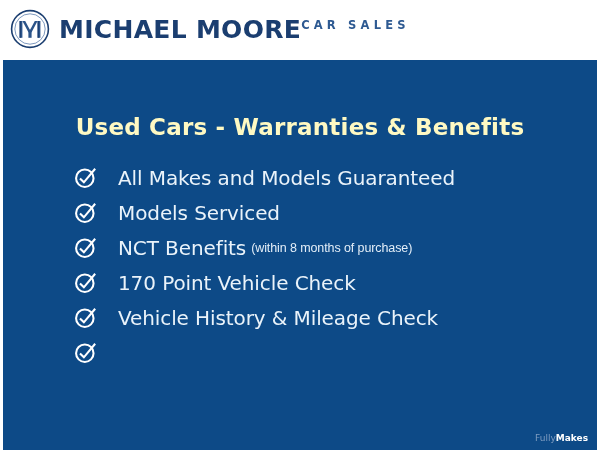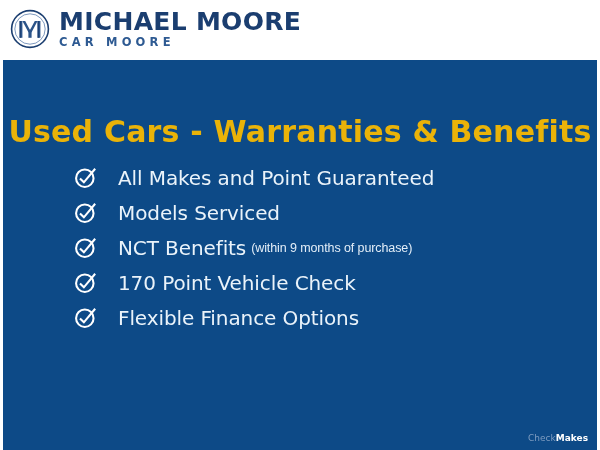--- a/index.html
+++ b/index.html
@@ -39,21 +39,21 @@
   #logo-mark {
     width: 40px;
     height: 40px;
     flex: 0 0 40px;
     display: block;
   }
 
   #logo-wordmark {
     margin-left: 9px;
     display: flex;
-    flex-direction: column;
+    flex-direction: row;
     justify-content: center;
     line-height: 1;
   }
 
   #brand-name {
     font-family: "DejaVu Sans", sans-serif;
     font-size: 25px;
     font-weight: bold;
     color: #1b3e70;
     letter-spacing: 0.3px;
@@ -83,23 +83,23 @@
     overflow: hidden;
   }
 
   #panel-title {
     position: absolute;
     left: 0;
     top: 54px;
     width: 594px;
     text-align: center;
     font-family: "DejaVu Sans", sans-serif;
-    font-size: 30px;
-    font-weight: bold;
-    color: #eab308;
+    font-size: 23px;
+    font-weight: bold;
+    color: #fef9c3;
     letter-spacing: 0.2px;
     white-space: nowrap;
   }
 
   #benefits-list {
     position: absolute;
     left: 71px;
     top: 100px;
     width: 520px;
   }
@@ -171,78 +171,85 @@
         <rect x="46" y="52" width="8" height="20"></rect>
       </g>
       <g fill="#1b3e70">
         <rect x="24" y="30" width="3" height="42"></rect>
         <rect x="69" y="30" width="3" height="42"></rect>
       </g>
     </svg>
 
     <div id="logo-wordmark">
       <div id="brand-name">MICHAEL MOORE</div>
-      <div id="brand-sub">CAR MOORE</div>
+      <div id="brand-sub">CAR SALES</div>
     </div>
 
   </div>
 
   <div id="panel">
 
     <div id="panel-title">Used Cars - Warranties &amp; Benefits</div>
 
     <div id="benefits-list">
 
       <div class="benefit-row">
         <svg class="check-icon" viewBox="0 0 100 100">
           <circle cx="47" cy="53" r="38" fill="none" stroke="#ffffff" stroke-width="9"></circle>
           <path d="M26 54 L43 71 L92 12" fill="none" stroke="#ffffff" stroke-width="9" stroke-linecap="butt" stroke-linejoin="miter"></path>
         </svg>
-        <span class="benefit-text">All Makes and Point Guaranteed</span>
+        <span class="benefit-text">All Makes and Models Guaranteed</span>
         <span class="benefit-note"></span>
       </div>
 
       <div class="benefit-row">
         <svg class="check-icon" viewBox="0 0 100 100">
           <circle cx="47" cy="53" r="38" fill="none" stroke="#ffffff" stroke-width="9"></circle>
           <path d="M26 54 L43 71 L92 12" fill="none" stroke="#ffffff" stroke-width="9" stroke-linecap="butt" stroke-linejoin="miter"></path>
         </svg>
         <span class="benefit-text">Models Serviced</span>
         <span class="benefit-note"></span>
       </div>
 
       <div class="benefit-row">
         <svg class="check-icon" viewBox="0 0 100 100">
           <circle cx="47" cy="53" r="38" fill="none" stroke="#ffffff" stroke-width="9"></circle>
           <path d="M26 54 L43 71 L92 12" fill="none" stroke="#ffffff" stroke-width="9" stroke-linecap="butt" stroke-linejoin="miter"></path>
         </svg>
         <span class="benefit-text">NCT Benefits</span>
-        <span class="benefit-note">(within 9 months of purchase)</span>
+        <span class="benefit-note">(within 8 months of purchase)</span>
       </div>
 
       <div class="benefit-row">
         <svg class="check-icon" viewBox="0 0 100 100">
           <circle cx="47" cy="53" r="38" fill="none" stroke="#ffffff" stroke-width="9"></circle>
           <path d="M26 54 L43 71 L92 12" fill="none" stroke="#ffffff" stroke-width="9" stroke-linecap="butt" stroke-linejoin="miter"></path>
         </svg>
         <span class="benefit-text">170 Point Vehicle Check</span>
         <span class="benefit-note"></span>
       </div>
 
-
-      <div class="benefit-row">
-        <svg class="check-icon" viewBox="0 0 100 100">
-          <circle cx="47" cy="53" r="38" fill="none" stroke="#ffffff" stroke-width="9"></circle>
-          <path d="M26 54 L43 71 L92 12" fill="none" stroke="#ffffff" stroke-width="9" stroke-linecap="butt" stroke-linejoin="miter"></path>
-        </svg>
-        <span class="benefit-text">Flexible Finance Options</span>
+      <div class="benefit-row">
+        <svg class="check-icon" viewBox="0 0 100 100">
+          <circle cx="47" cy="53" r="38" fill="none" stroke="#ffffff" stroke-width="9"></circle>
+          <path d="M26 54 L43 71 L92 12" fill="none" stroke="#ffffff" stroke-width="9" stroke-linecap="butt" stroke-linejoin="miter"></path>
+        </svg>
+        <span class="benefit-text">Vehicle History &amp; Mileage Check</span>
+        <span class="benefit-note"></span>
+      </div>
+
+      <div class="benefit-row">
+        <svg class="check-icon" viewBox="0 0 100 100">
+          <circle cx="47" cy="53" r="38" fill="none" stroke="#ffffff" stroke-width="9"></circle>
+          <path d="M26 54 L43 71 L92 12" fill="none" stroke="#ffffff" stroke-width="9" stroke-linecap="butt" stroke-linejoin="miter"></path>
+        </svg>
         <span class="benefit-note"></span>
       </div>
 
     </div>
 
     <div id="watermark">
-      <span class="wm-done">Check</span><span class="wm-deal">Makes</span>
+      <span class="wm-done">Fully</span><span class="wm-deal">Makes</span>
     </div>
 
   </div>
 
 </div>
 
 </body></html>

